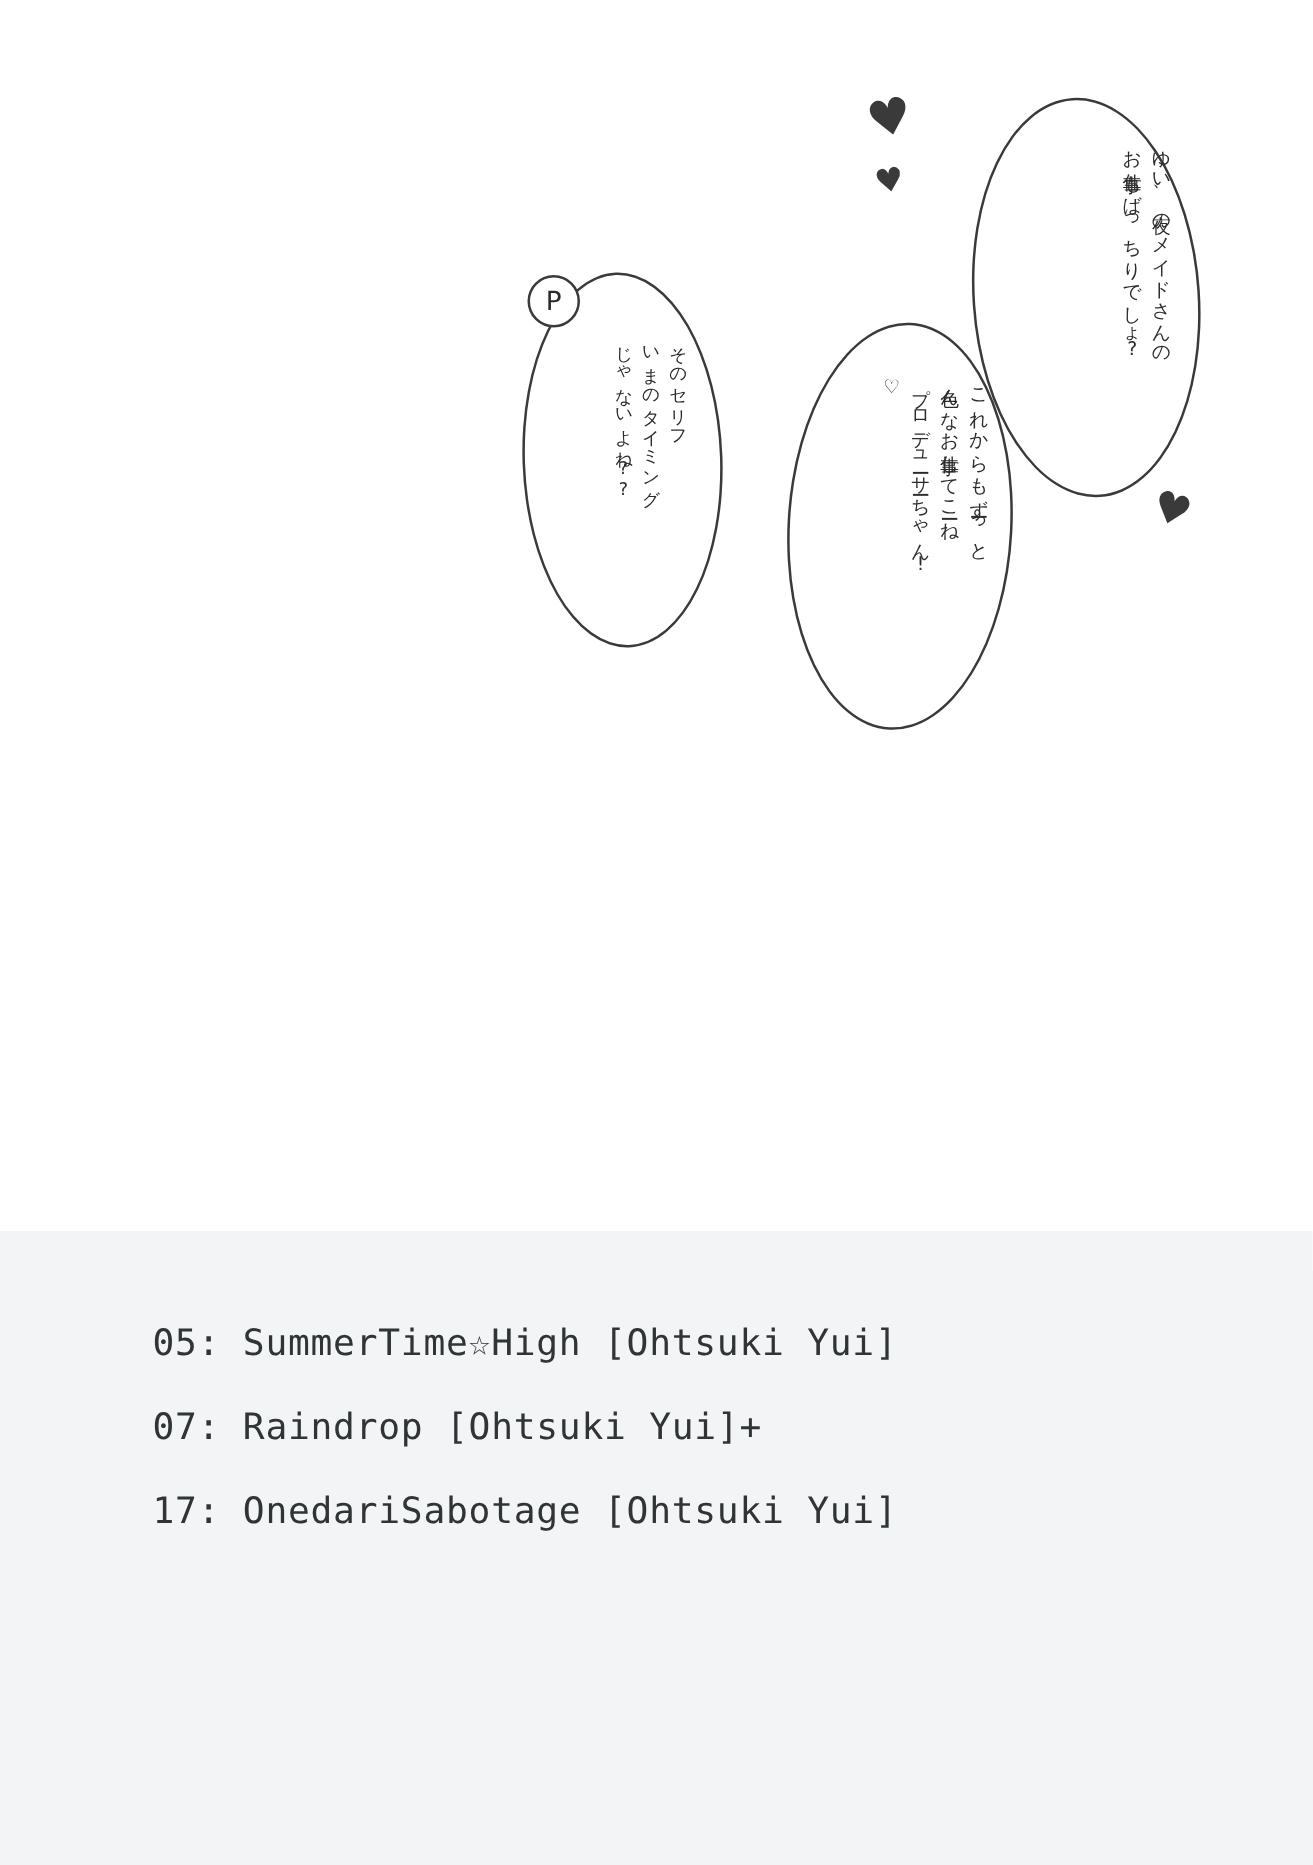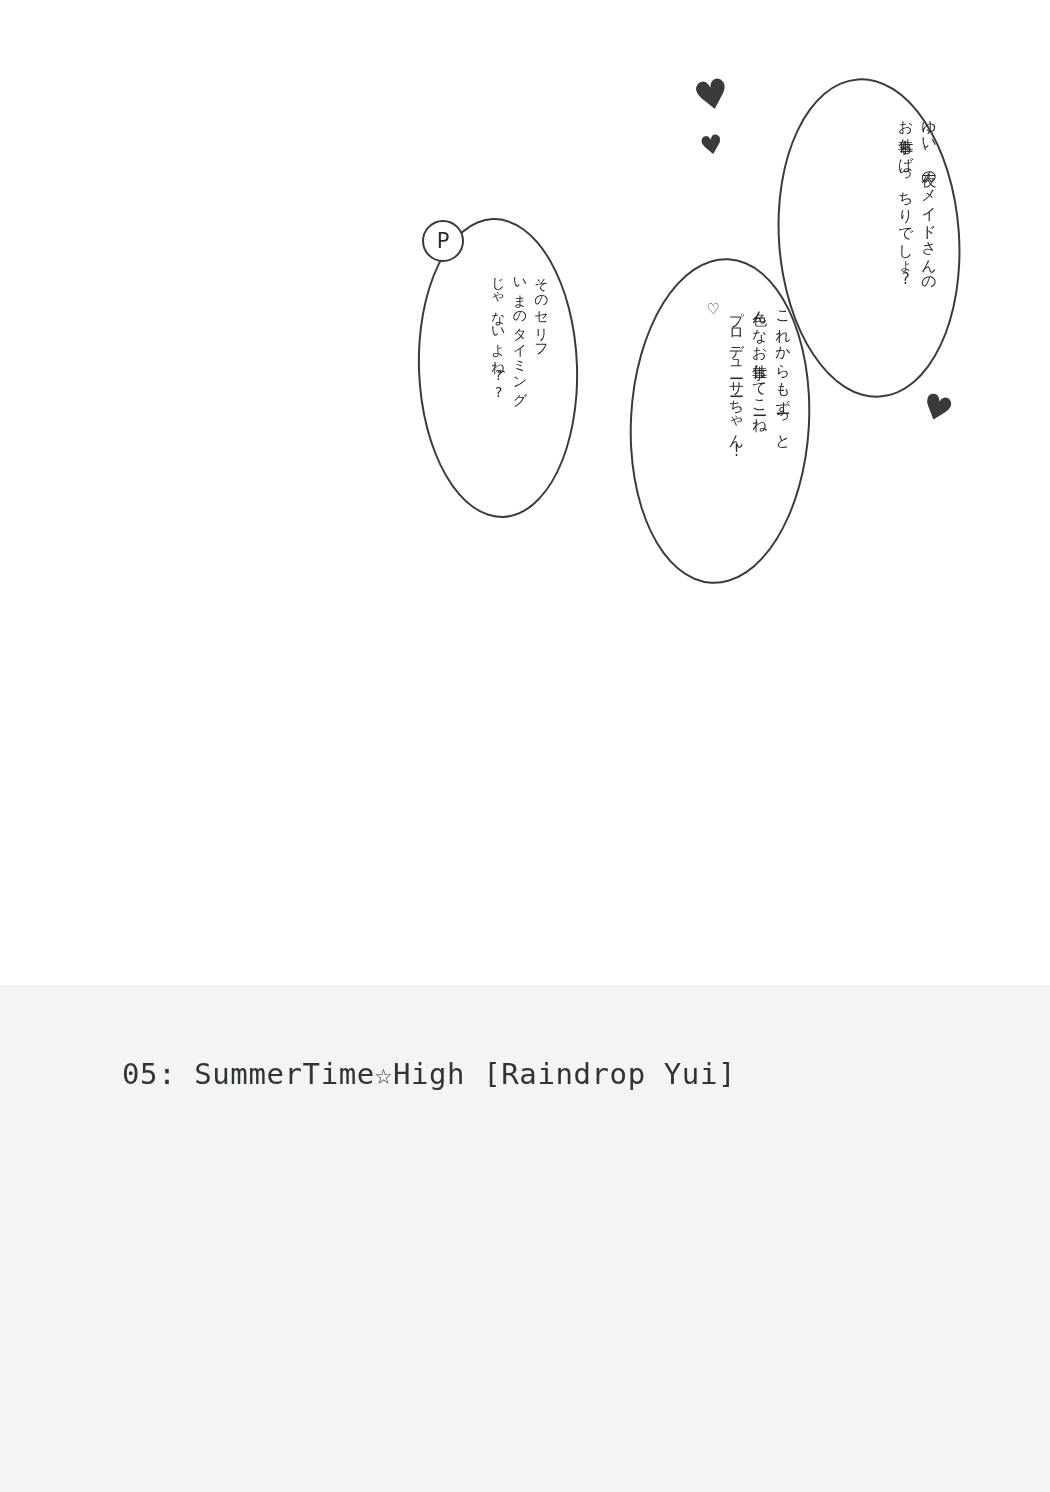--- a/index.html
+++ b/index.html
@@ -172,20 +172,26 @@
   <div class="heart" id="heart-1">♥</div>
   <div class="heart" id="heart-2">♥</div>
   <div class="heart" id="heart-3">♥</div>
 
 </div>
 
 <div id="tracklist-panel">
   <div id="tracklist">
 
     <div class="track-row">
-      <span class="num">05</span><span class="sep">:</span> <span class="title">SummerTime☆High [Raindrop Yui]</span>
+      <span class="num">05</span><span class="sep">:</span> <span class="title">SummerTime☆High [Ohtsuki Yui]</span>
     </div>
 
 
+    <div class="track-row">
+      <span class="num">07</span><span class="sep">:</span> <span class="title">Raindrop [Ohtsuki Yui]+</span>
+    </div>
 
+    <div class="track-row">
+      <span class="num">17</span><span class="sep">:</span> <span class="title">OnedariSabotage [Ohtsuki Yui]</span>
+    </div>
 
   </div>
 </div>
 
 </body></html>

